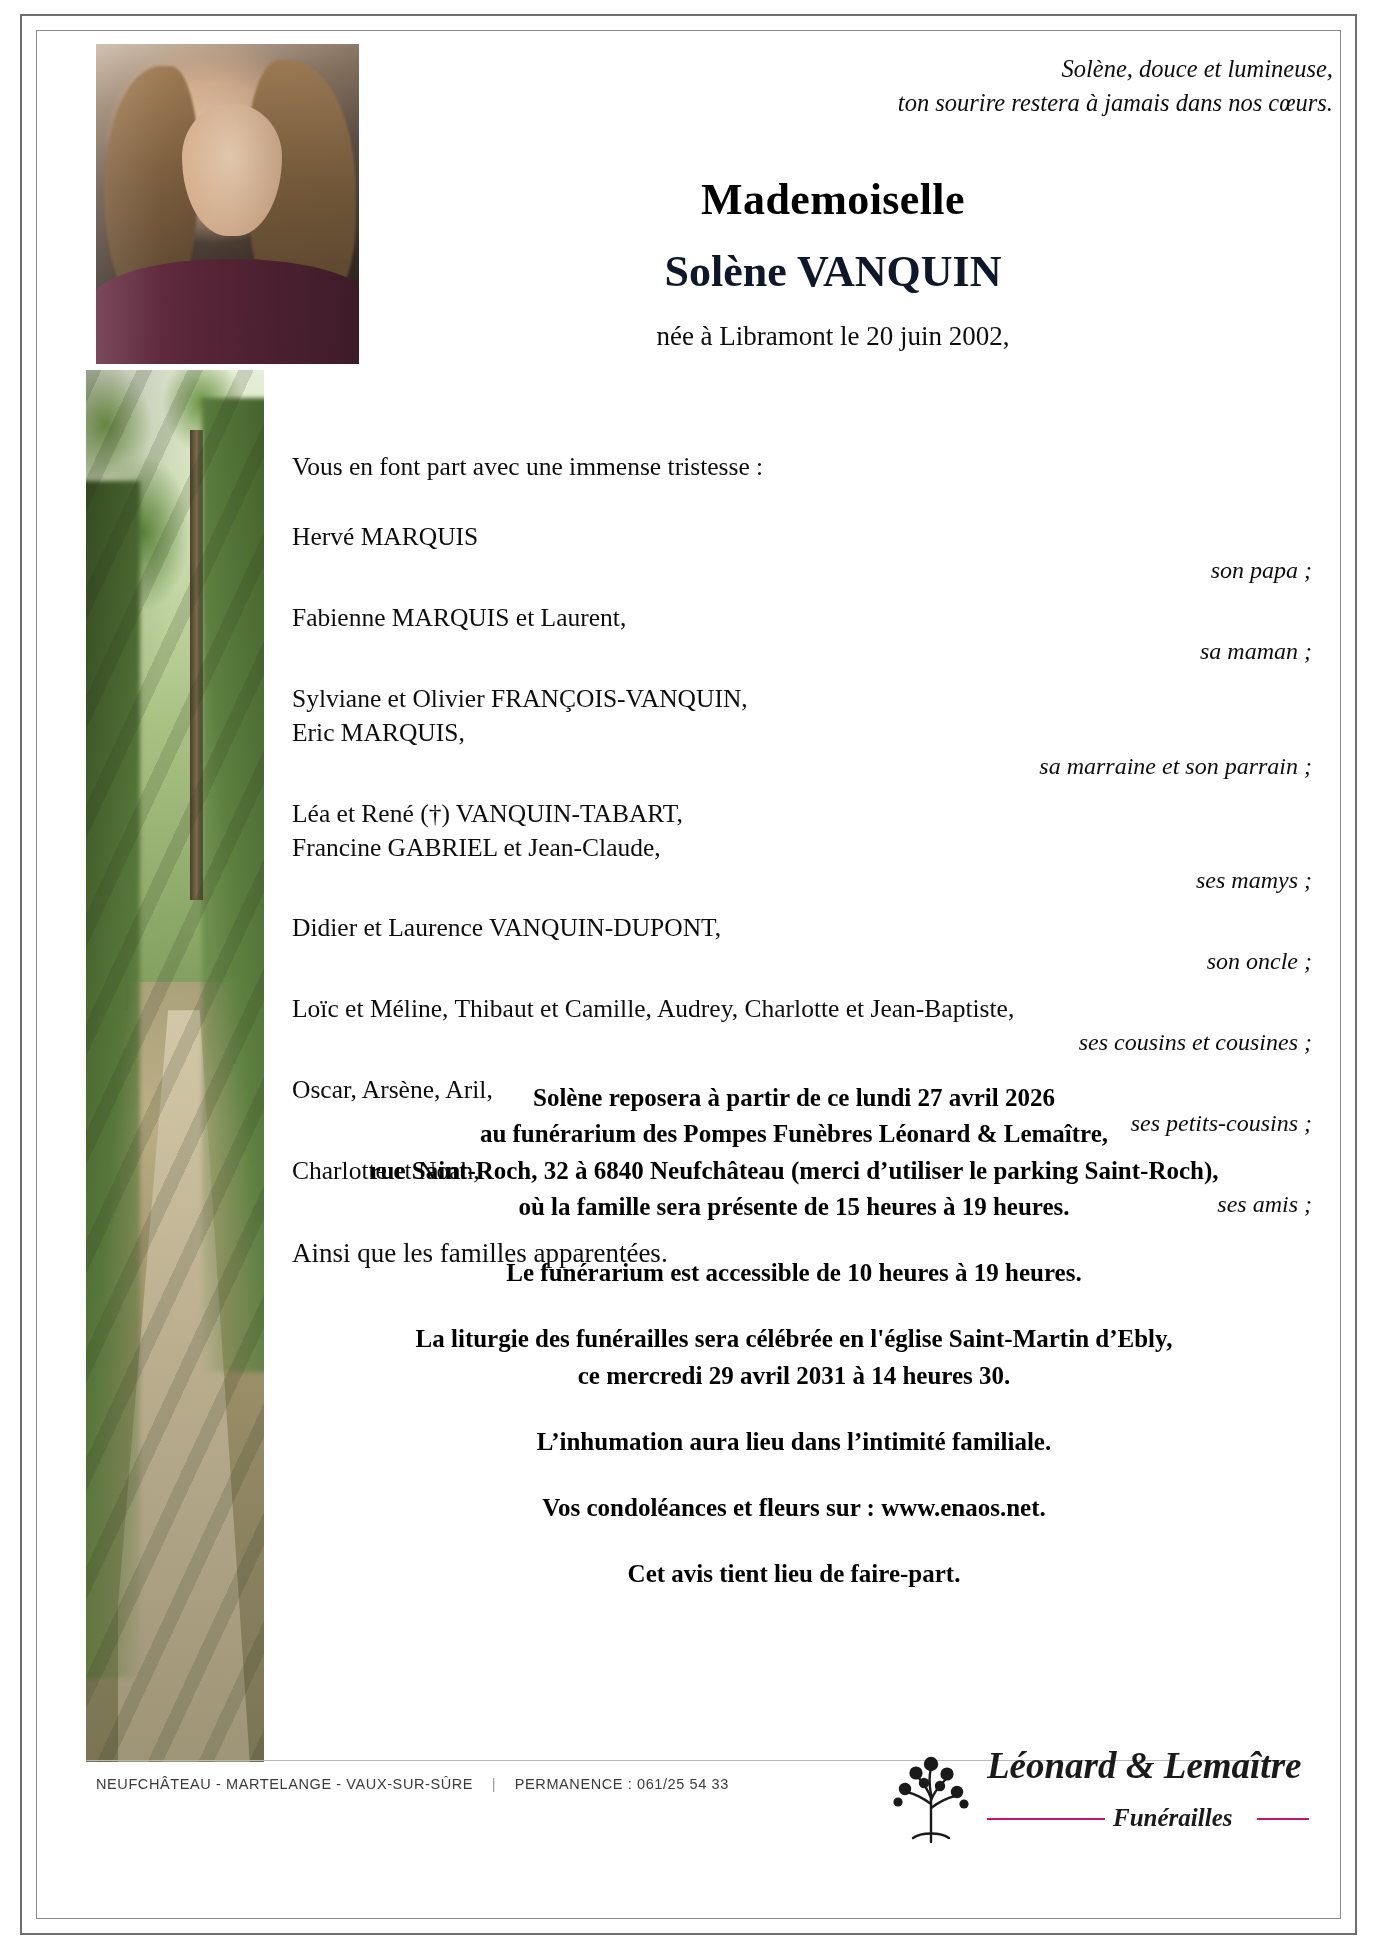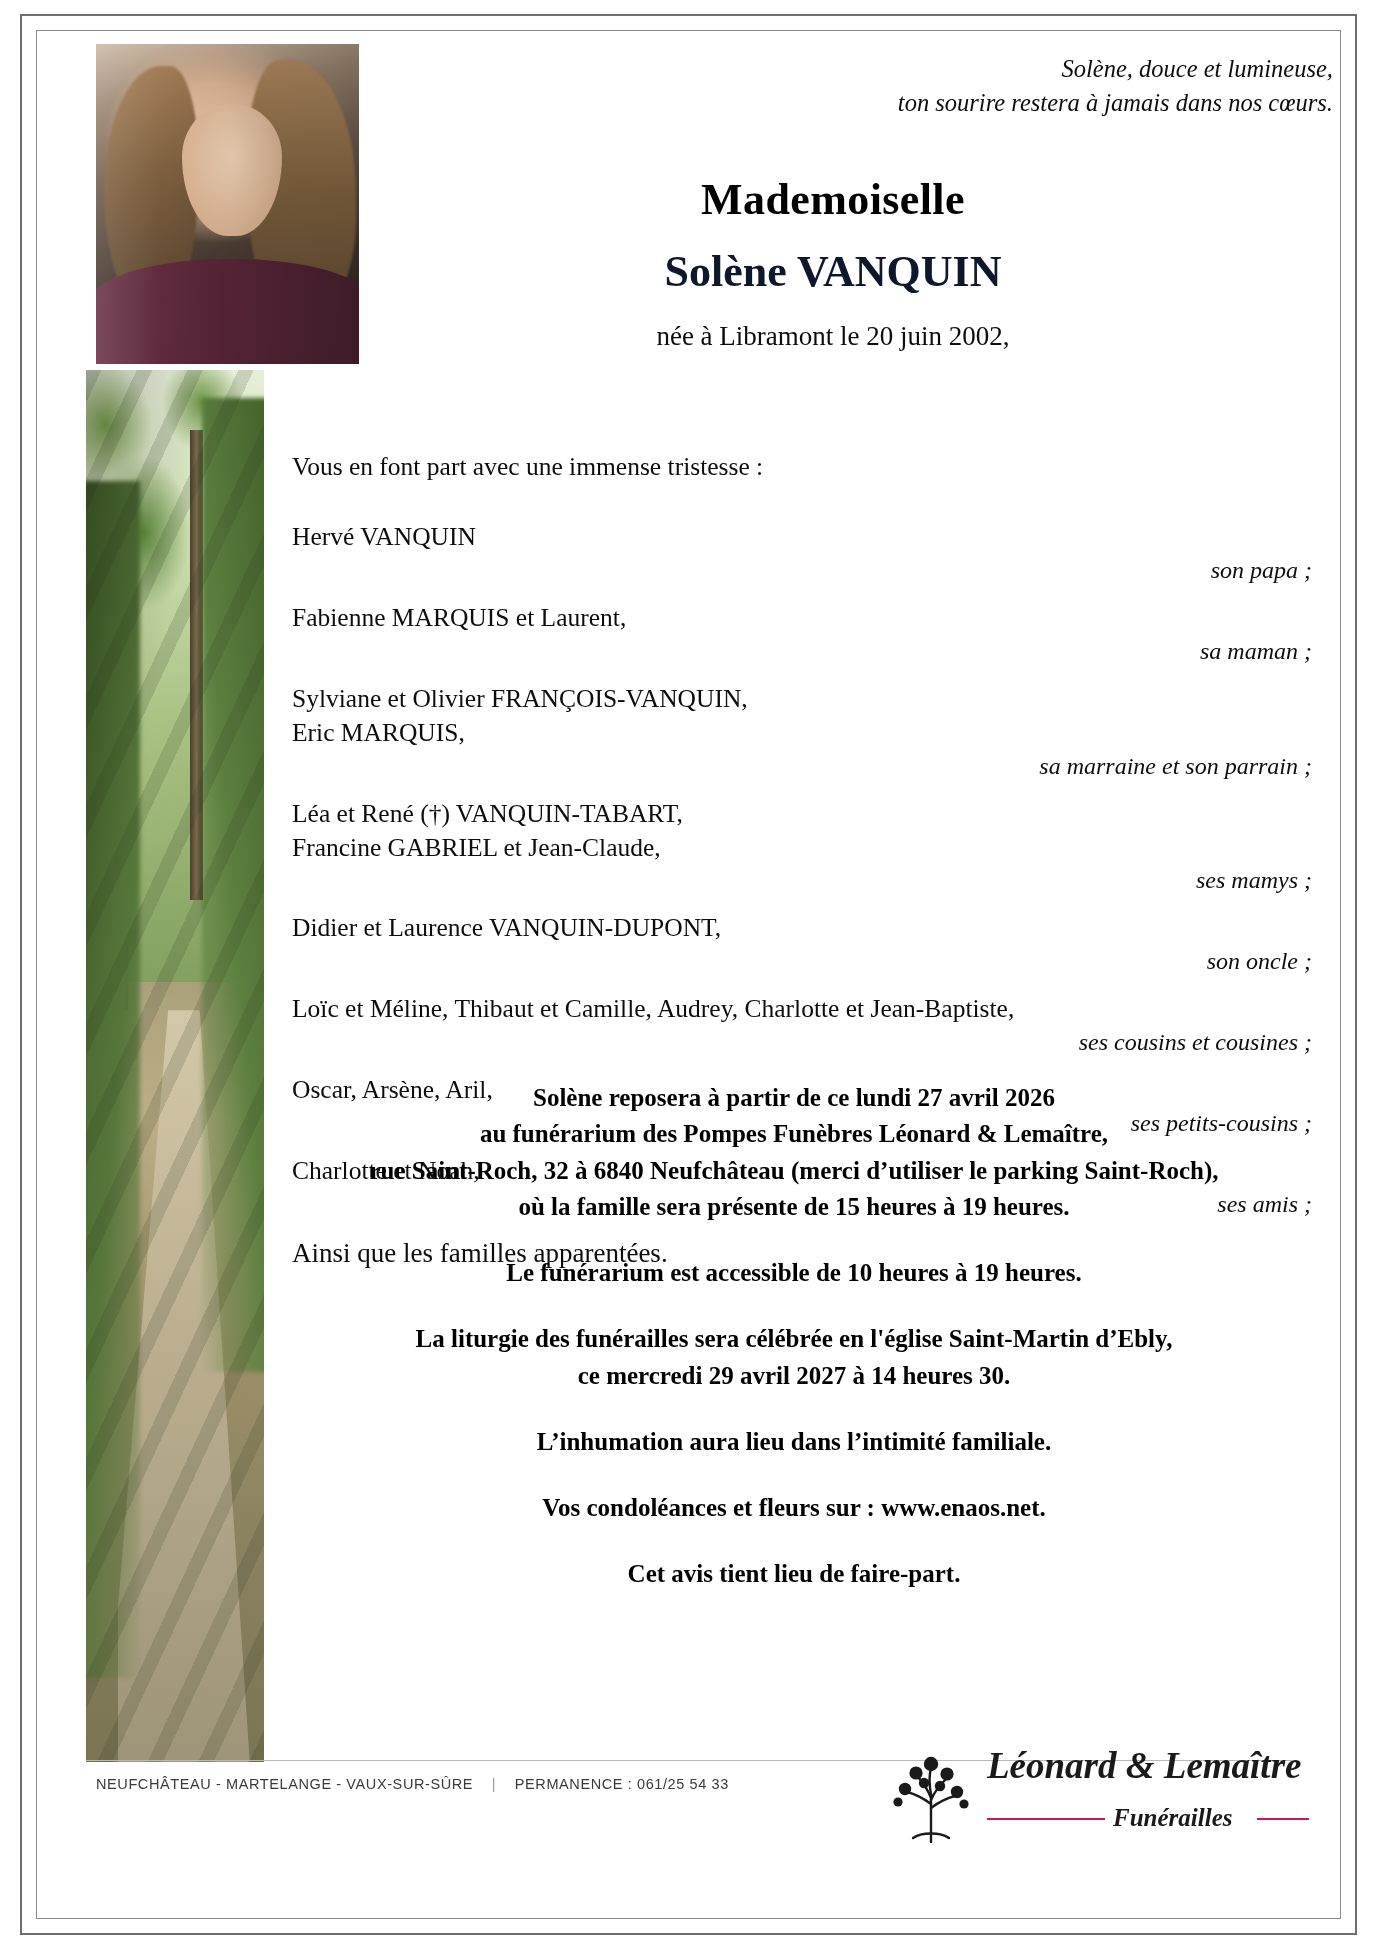--- a/index.html
+++ b/index.html
@@ -302,21 +302,21 @@
       <div class="title-name">Solène VANQUIN</div>
       <div class="birth-lines">
         <div>née à Libramont le 20 juin 2002,</div>
       </div>
     </div>
 
     <div class="family">
       <div class="fam-intro">Vous en font part avec une immense tristesse :</div>
 
       <div class="fam-group">
-        <div class="fam-names">Hervé VANQUIN</div>
+        <div class="fam-names">Hervé MARQUIS</div>
         <div class="fam-role">son papa ;</div>
       </div>
 
       <div class="fam-group">
         <div class="fam-names">Fabienne MARQUIS et Laurent,</div>
         <div class="fam-role">sa maman ;</div>
       </div>
 
       <div class="fam-group">
         <div class="fam-names">Sylviane et Olivier FRANÇOIS-VANQUIN,</div>
@@ -358,21 +358,21 @@
         <div>Solène reposera à partir de ce lundi 27 avril 2026</div>
         <div>au funérarium des Pompes Funèbres Léonard &amp; Lemaître,</div>
         <div>rue Saint-Roch, 32 à 6840 Neufchâteau (merci d’utiliser le parking Saint-Roch),</div>
         <div>où la famille sera présente de 15 heures à 19 heures.</div>
       </div>
       <div class="cer-block">
         <div>Le funérarium est accessible de 10 heures à 19 heures.</div>
       </div>
       <div class="cer-block">
         <div>La liturgie des funérailles sera célébrée en l'église Saint-Martin d’Ebly,</div>
-        <div>ce mercredi 29 avril 2027 à 14 heures 30.</div>
+        <div>ce mercredi 29 avril 2031 à 14 heures 30.</div>
       </div>
       <div class="cer-block">
         <div>L’inhumation aura lieu dans l’intimité familiale.</div>
       </div>
       <div class="cer-block">
         <div>Vos condoléances et fleurs sur : www.enaos.net.</div>
       </div>
       <div class="cer-block">
         <div>Cet avis tient lieu de faire-part.</div>
       </div>

